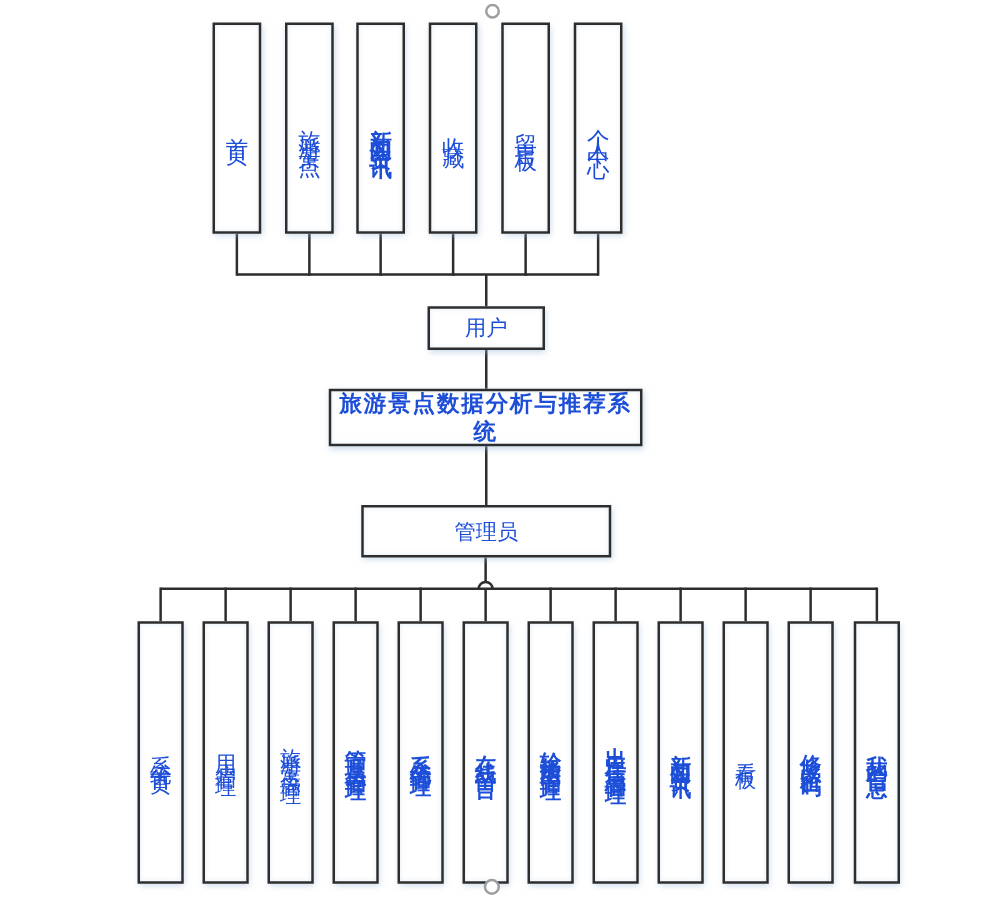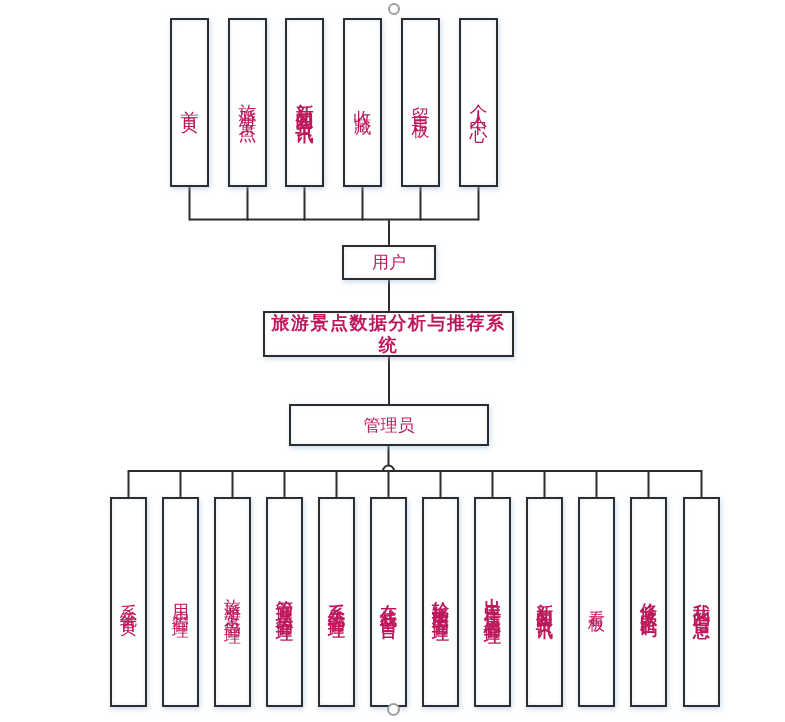--- a/index.html
+++ b/index.html
@@ -1,18 +1,18 @@
 <!DOCTYPE html>
 <html><head>
 <meta charset="utf-8">
 <style>
   html,body { margin:0; padding:0; background:#ffffff; }
   .canvas {
     position:relative; width:785px; height:722px; background:#ffffff;
-    font-family:"Liberation Serif", serif; color:#be185d; overflow:hidden;
+    font-family:"Liberation Serif", serif; color:#1d4ed8; overflow:hidden;
   }
   svg.wires { position:absolute; left:0; top:0; z-index:1; }
   .box {
     position:absolute; box-sizing:border-box; z-index:2;
     border:2px solid #2d2d2d; background:#ffffff;
     display:flex; align-items:center; justify-content:center;
     box-shadow:1px 2px 5px rgba(156,186,220,0.55), inset 0 0 4px rgba(190,210,235,0.45);
   }
   .tbox { top:18px; width:39px; height:169px; }
   .bbox { top:497px; width:37px; height:210px; }

